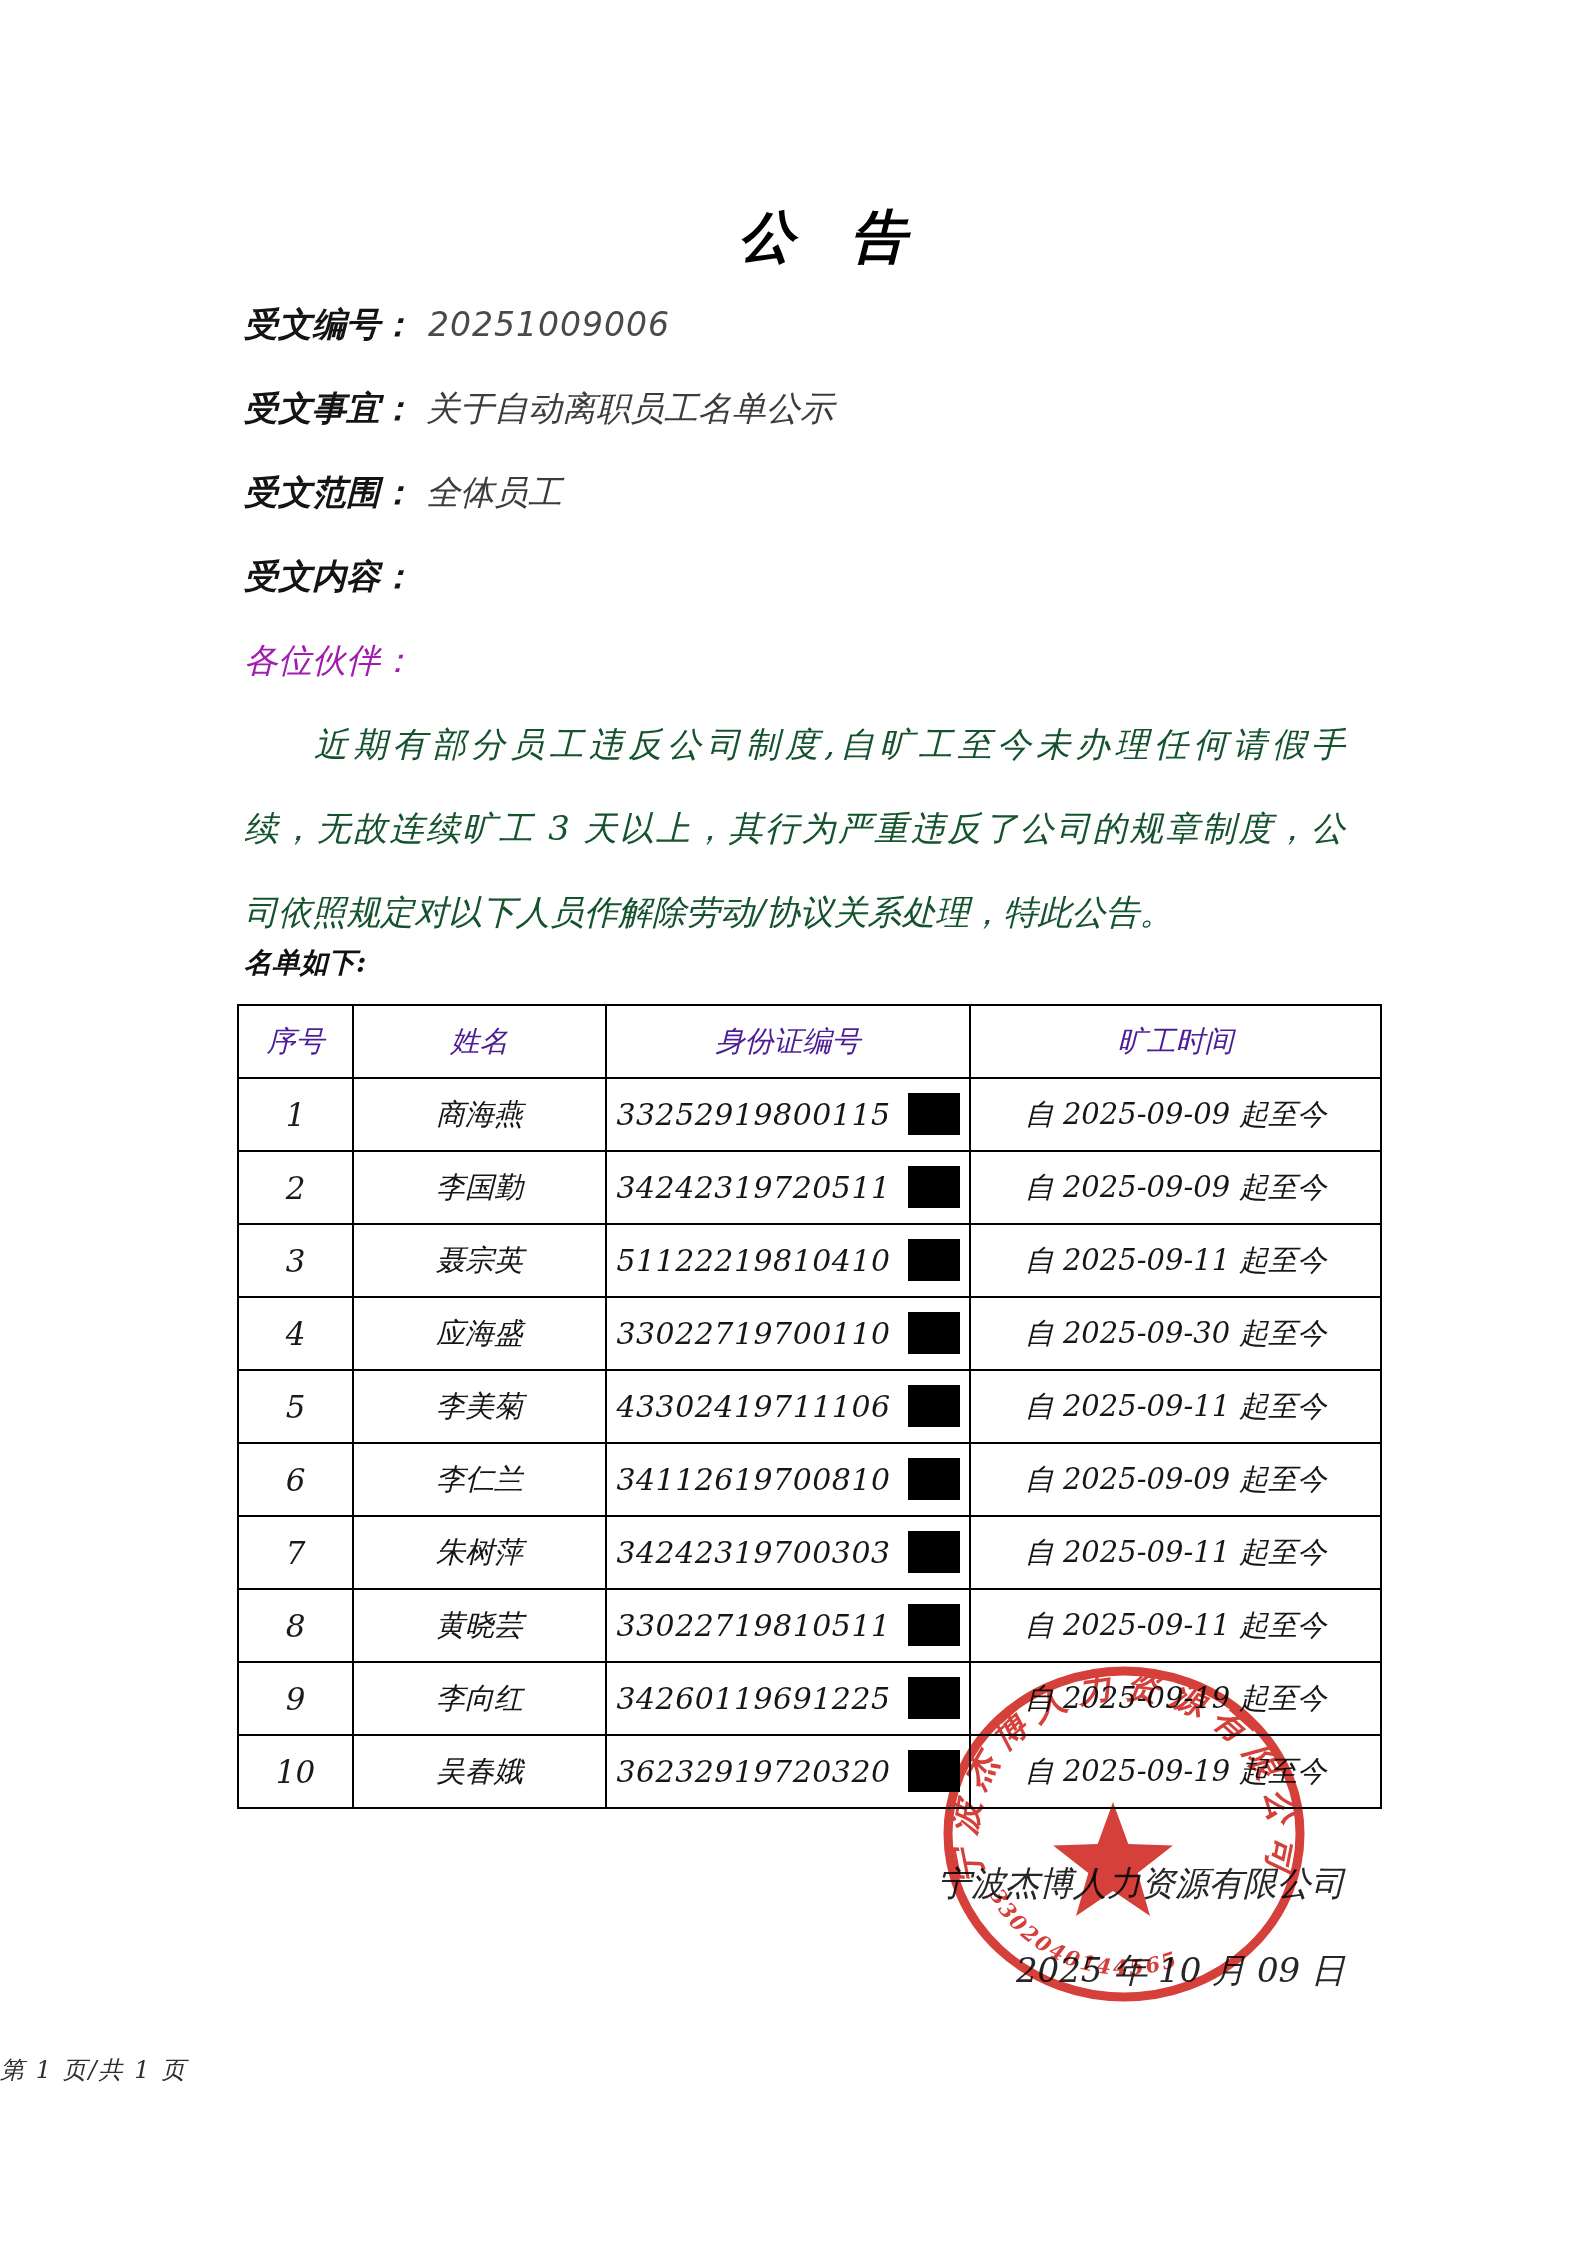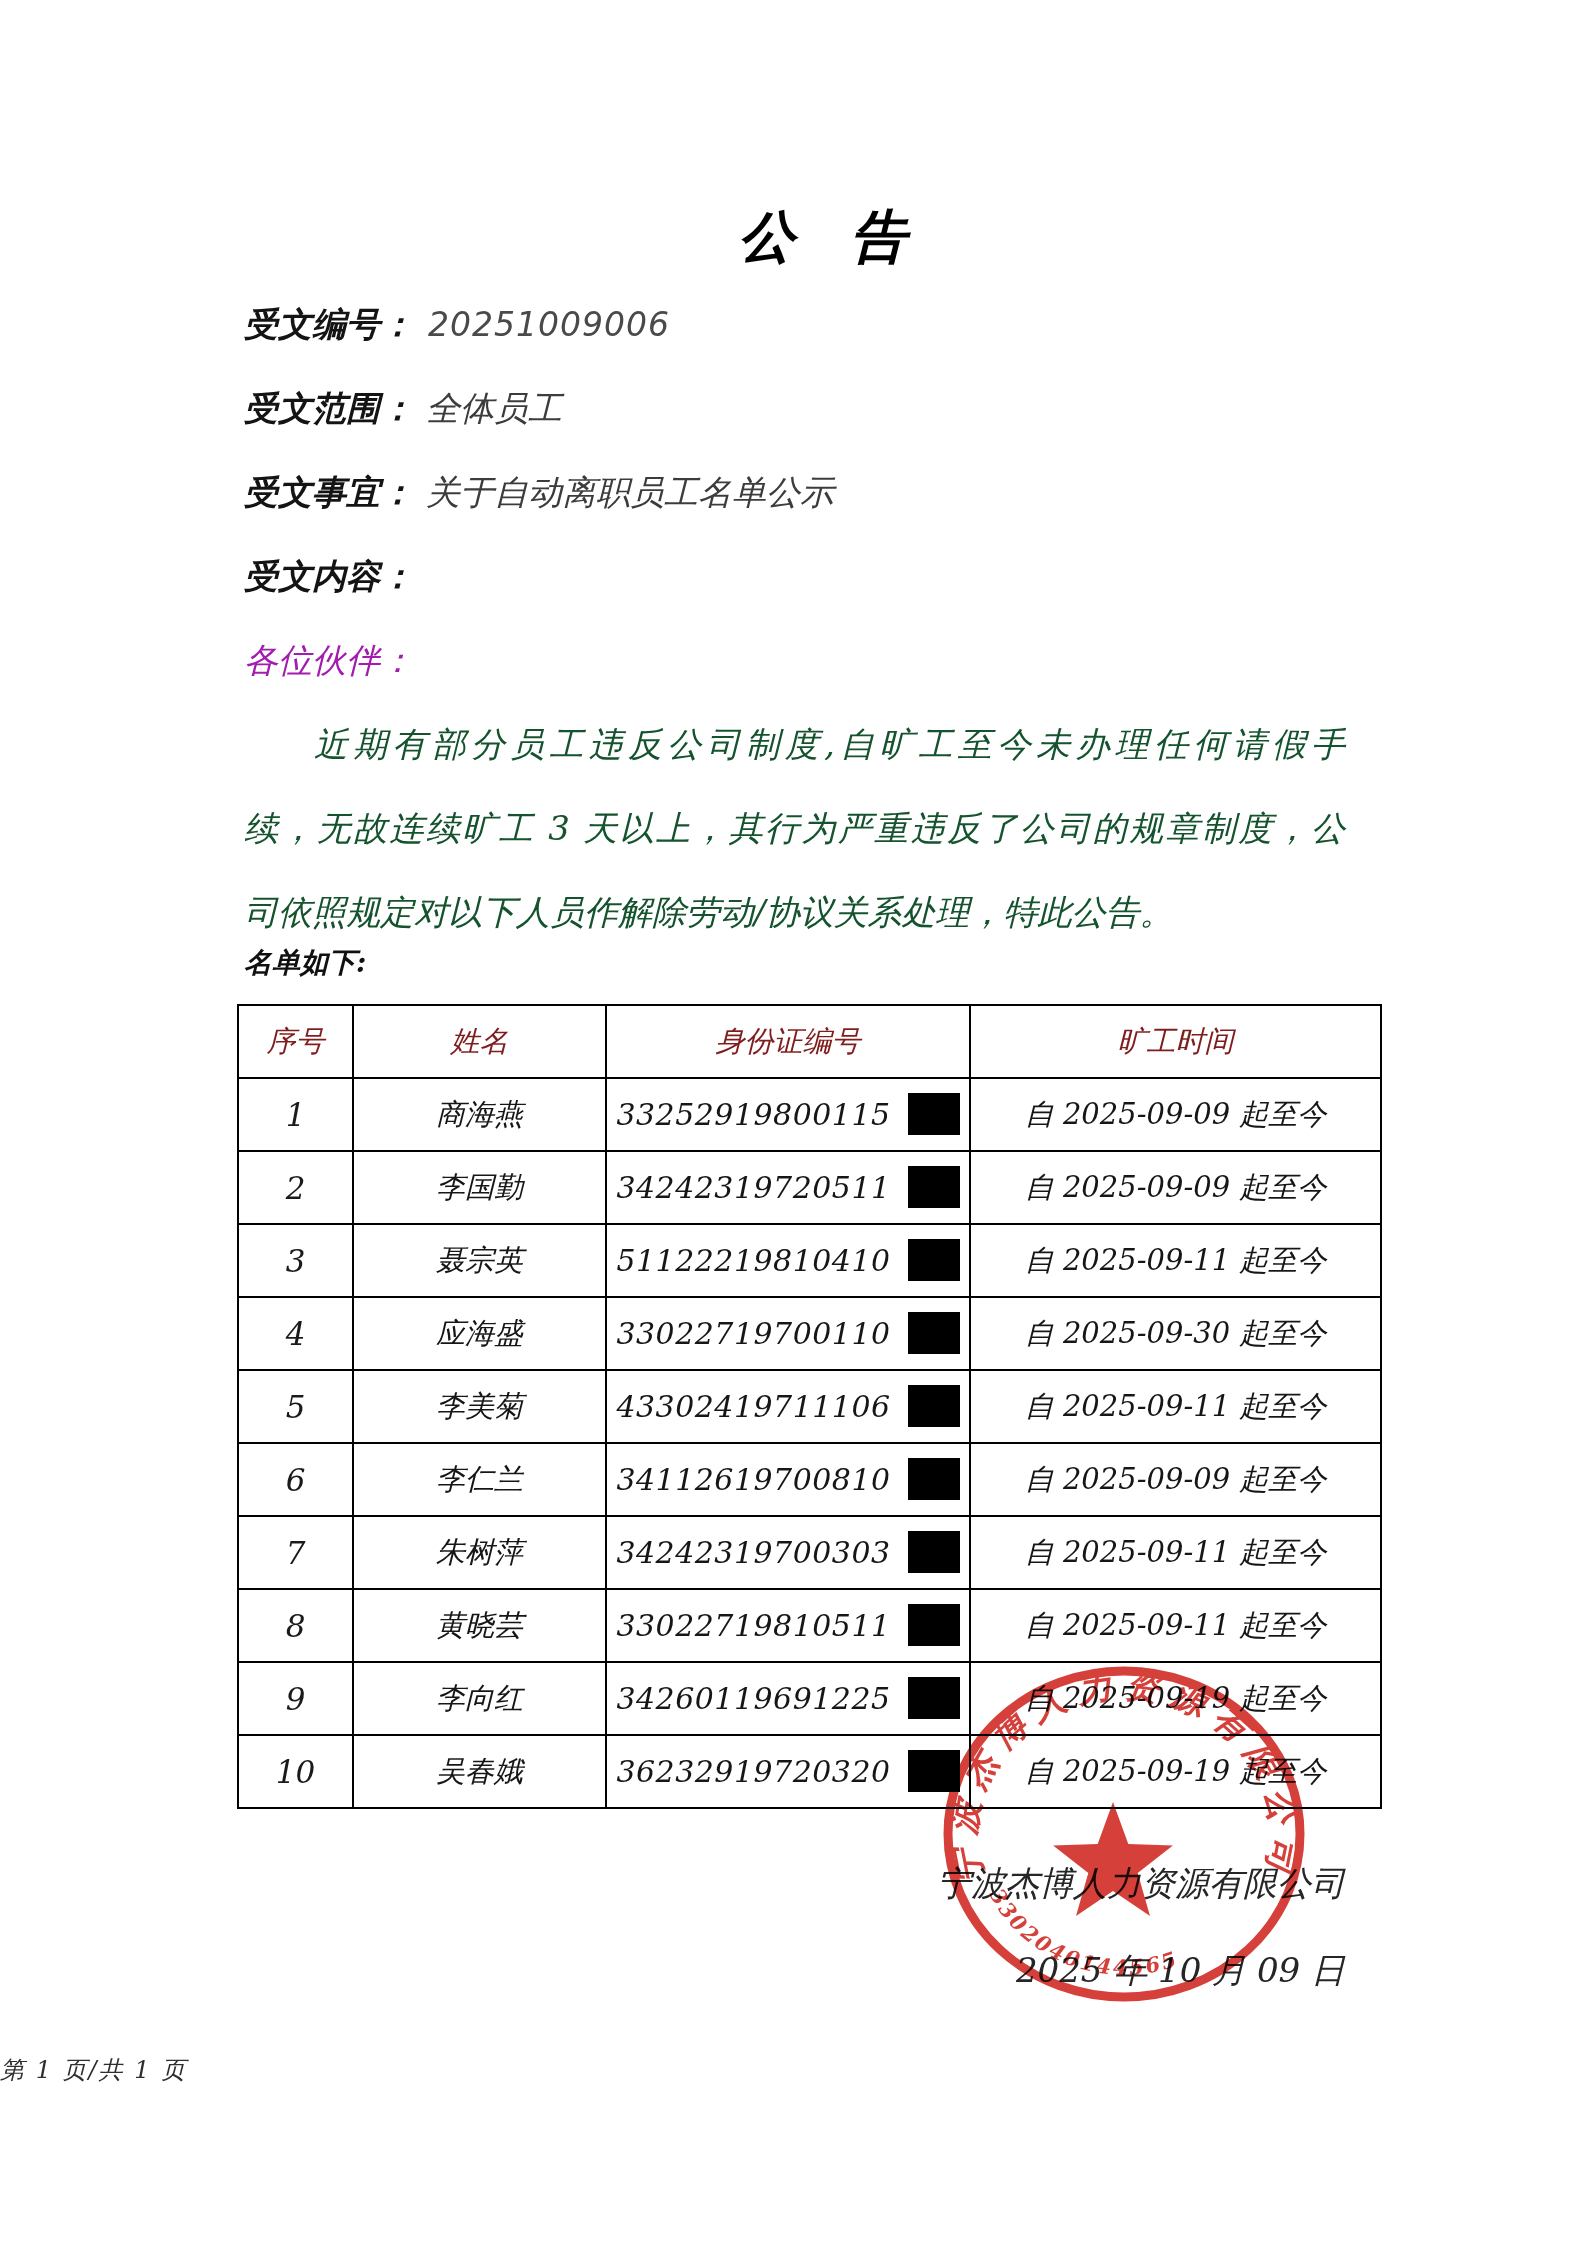--- a/index.html
+++ b/index.html
@@ -28,21 +28,21 @@
   .para.no-just {text-align:left; text-align-last:left;}
   .list-label {position:absolute; top:944px; left:244px; font-size:28px; font-weight:700; color:#101010;}
   table.notice-table {
     position:absolute; top:1004px; left:237px; width:1143px;
     border-collapse:collapse; table-layout:fixed;
   }
   .notice-table th, .notice-table td {
     border:2px solid #000; text-align:center; vertical-align:middle;
     font-weight:400; padding:0; height:71px; overflow:hidden;
   }
-  .notice-table th {font-size:29px; color:#7f1d1d;margin-top:19px;}
+  .notice-table th {font-size:29px; color:#4c1d95;margin-top:19px;}
   .cell-no {font-size:31px; color:#1a1a1a;}
   .cell-name {font-size:29px; color:#161616;}
   .cell-time {font-size:29px; color:#161616; white-space:nowrap;}
   .id-wrap {display:flex; align-items:center; justify-content:center; gap:17px;}
   .id-digits {font-size:30px; color:#161616; letter-spacing:0.5px;}
   .redact {width:52px; height:42px; background:#000; flex:none; margin-top:-2px;}
   .signature {position:absolute; top:1840px; left:244px; width:1101px; text-align:right; color:#262626;}
   .sig-company {font-size:34px; height:87px; line-height:87px; white-space:nowrap;}
   .sig-date {font-size:34px; height:87px; line-height:87px; white-space:nowrap;}
   .page-footer {
@@ -60,24 +60,24 @@
 
 <div class="page">
 
   <div class="title">公　告</div>
 
   <div class="stack">
     <div class="doc-line">
       <span class="lbl">受文编号：</span><span class="val-num">20251009006</span>
     </div>
     <div class="doc-line">
+      <span class="lbl">受文事宜：</span><span class="val">关于自动离职员工名单公示</span>
+    </div>
+    <div class="doc-line">
       <span class="lbl">受文范围：</span><span class="val">全体员工</span>
-    </div>
-    <div class="doc-line">
-      <span class="lbl">受文事宜：</span><span class="val">关于自动离职员工名单公示</span>
     </div>
     <div class="doc-line">
       <span class="lbl">受文内容：</span>
     </div>
     <div class="doc-line salut">各位伙伴：</div>
     <div class="para indent">近期有部分员工违反公司制度,自旷工至今未办理任何请假手</div>
     <div class="para">续，无故连续旷工 3 天以上，其行为严重违反了公司的规章制度，公</div>
     <div class="para no-just">司依照规定对以下人员作解除劳动/协议关系处理，特此公告。</div>
   </div>
 

